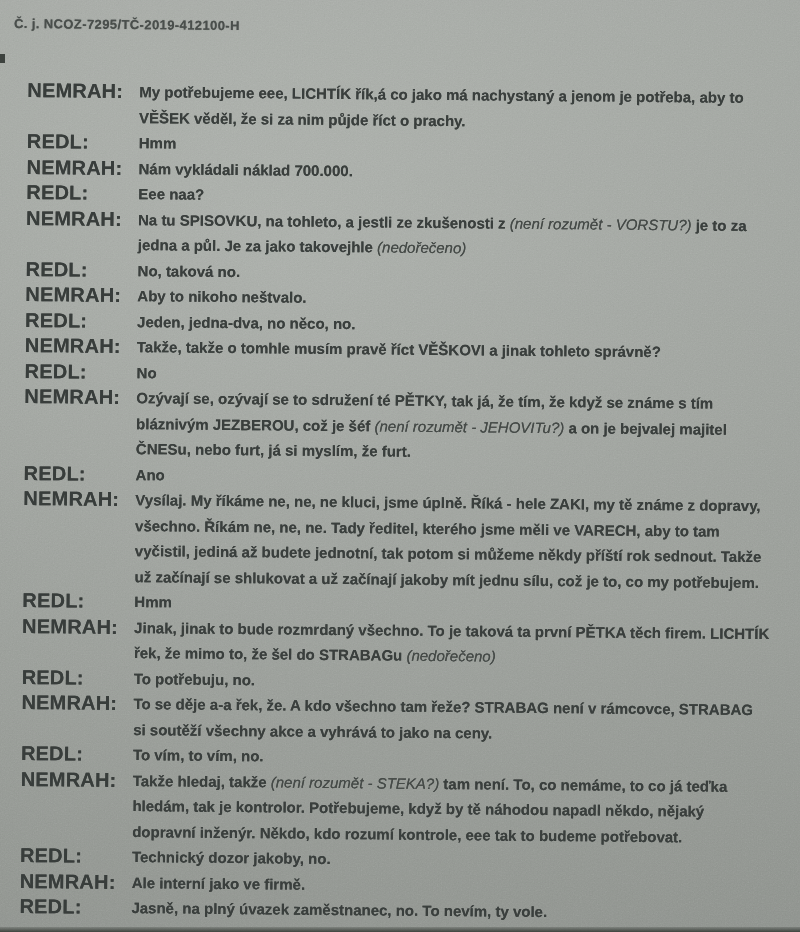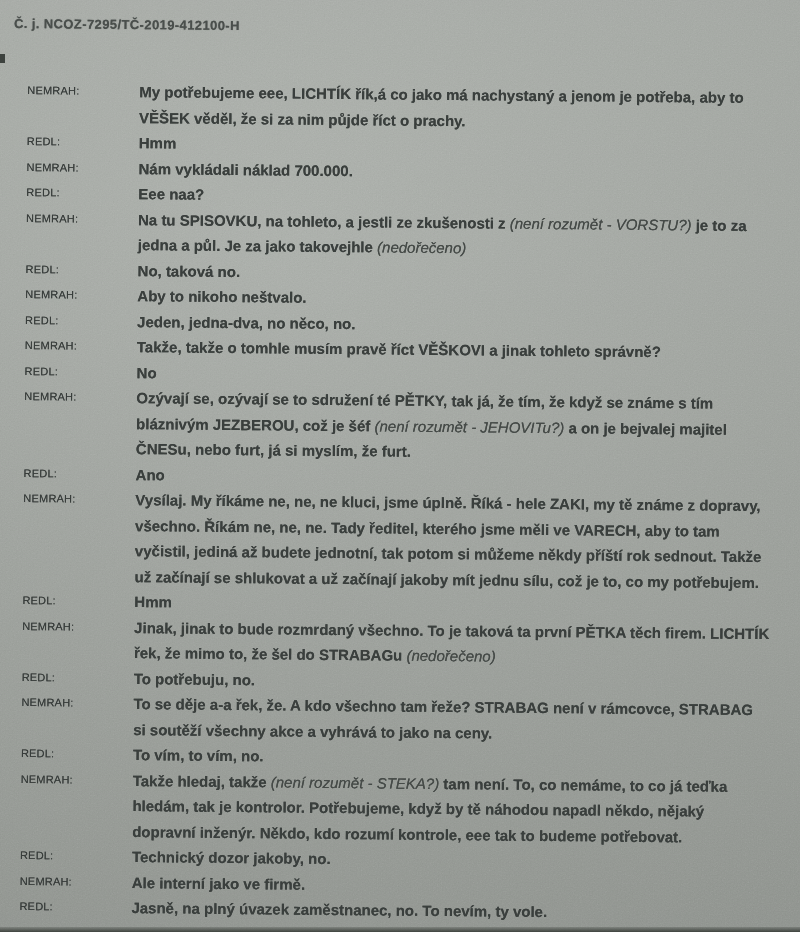--- a/index.html
+++ b/index.html
@@ -37,22 +37,22 @@
     color: #4a4f4c;
     text-shadow: 0 0 0.7px rgba(58,63,61,0.75);
   }
   .transcript {
     position: absolute;
     left: 28px; top: 78px; right: 24px;
   }
   .row { display: flex; align-items: flex-start; }
   .speaker {
     flex: 0 0 112px;
-    font-size: 11px;
-    font-weight: 400;
+    font-size: 20px;
+    font-weight: 700;
     letter-spacing: 0.2px;
     line-height: 25.5px;
     color: #383d3b;
     text-shadow: 0 0 0.6px rgba(48,53,51,0.8);
   }
   .utterance {
     flex: 1 1 auto;
     max-width: 636px;
     font-size: 15px;
     font-weight: 600;

